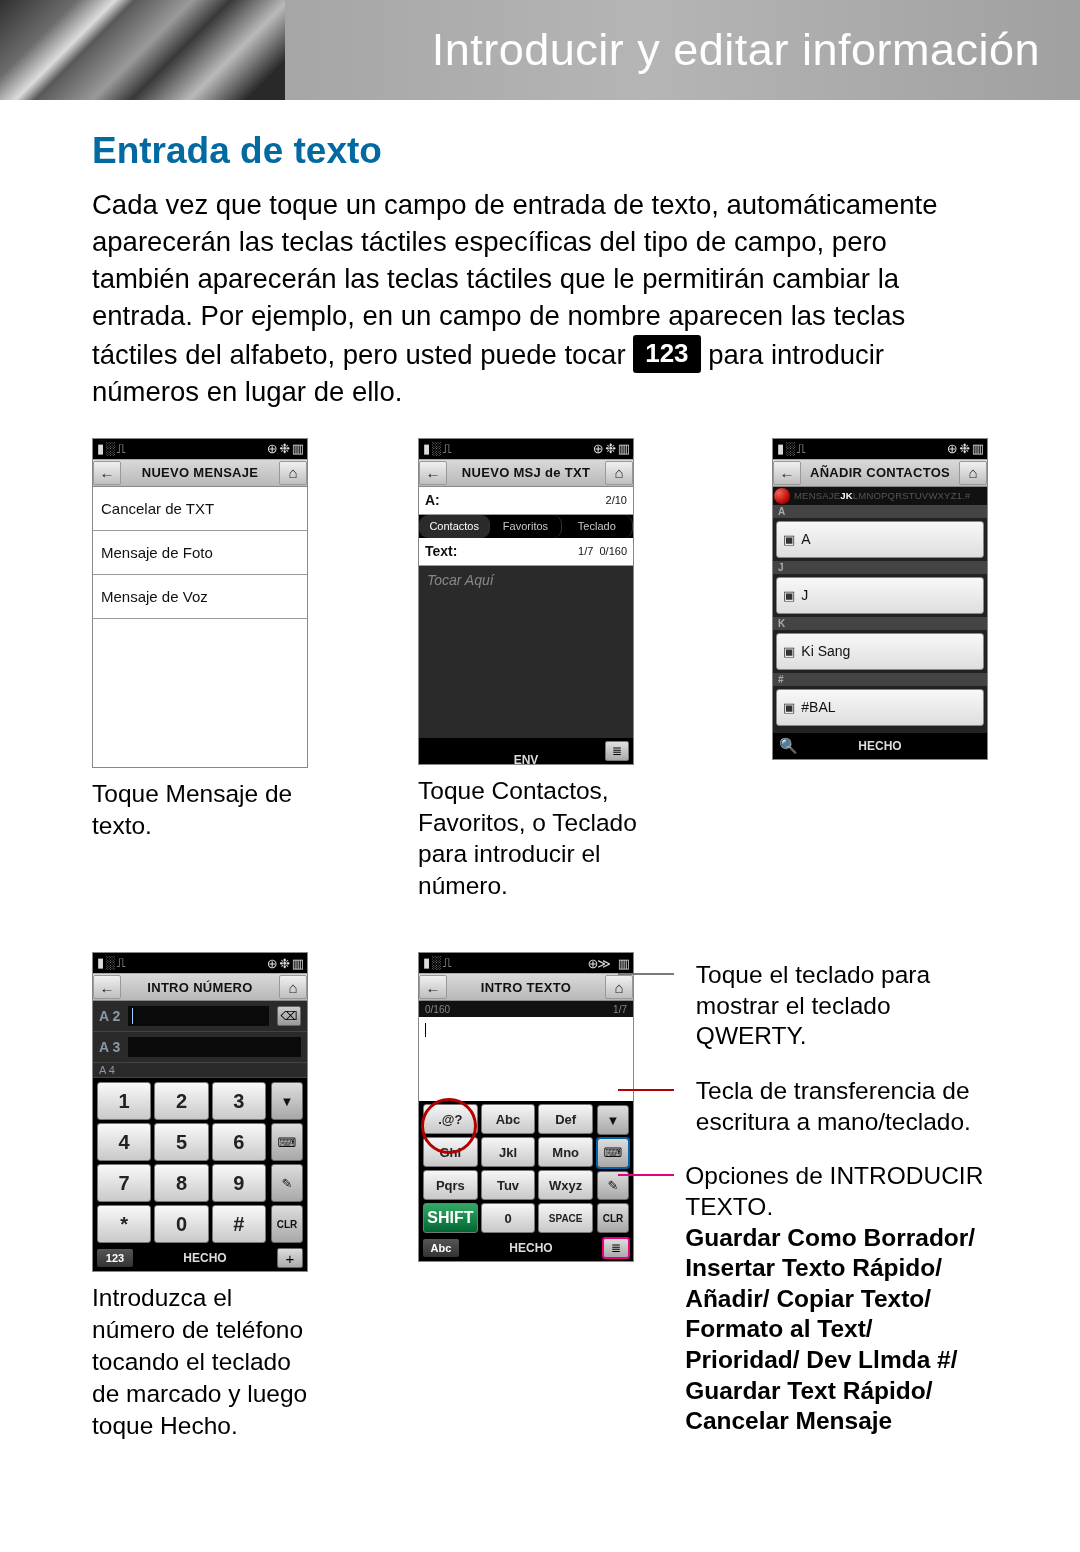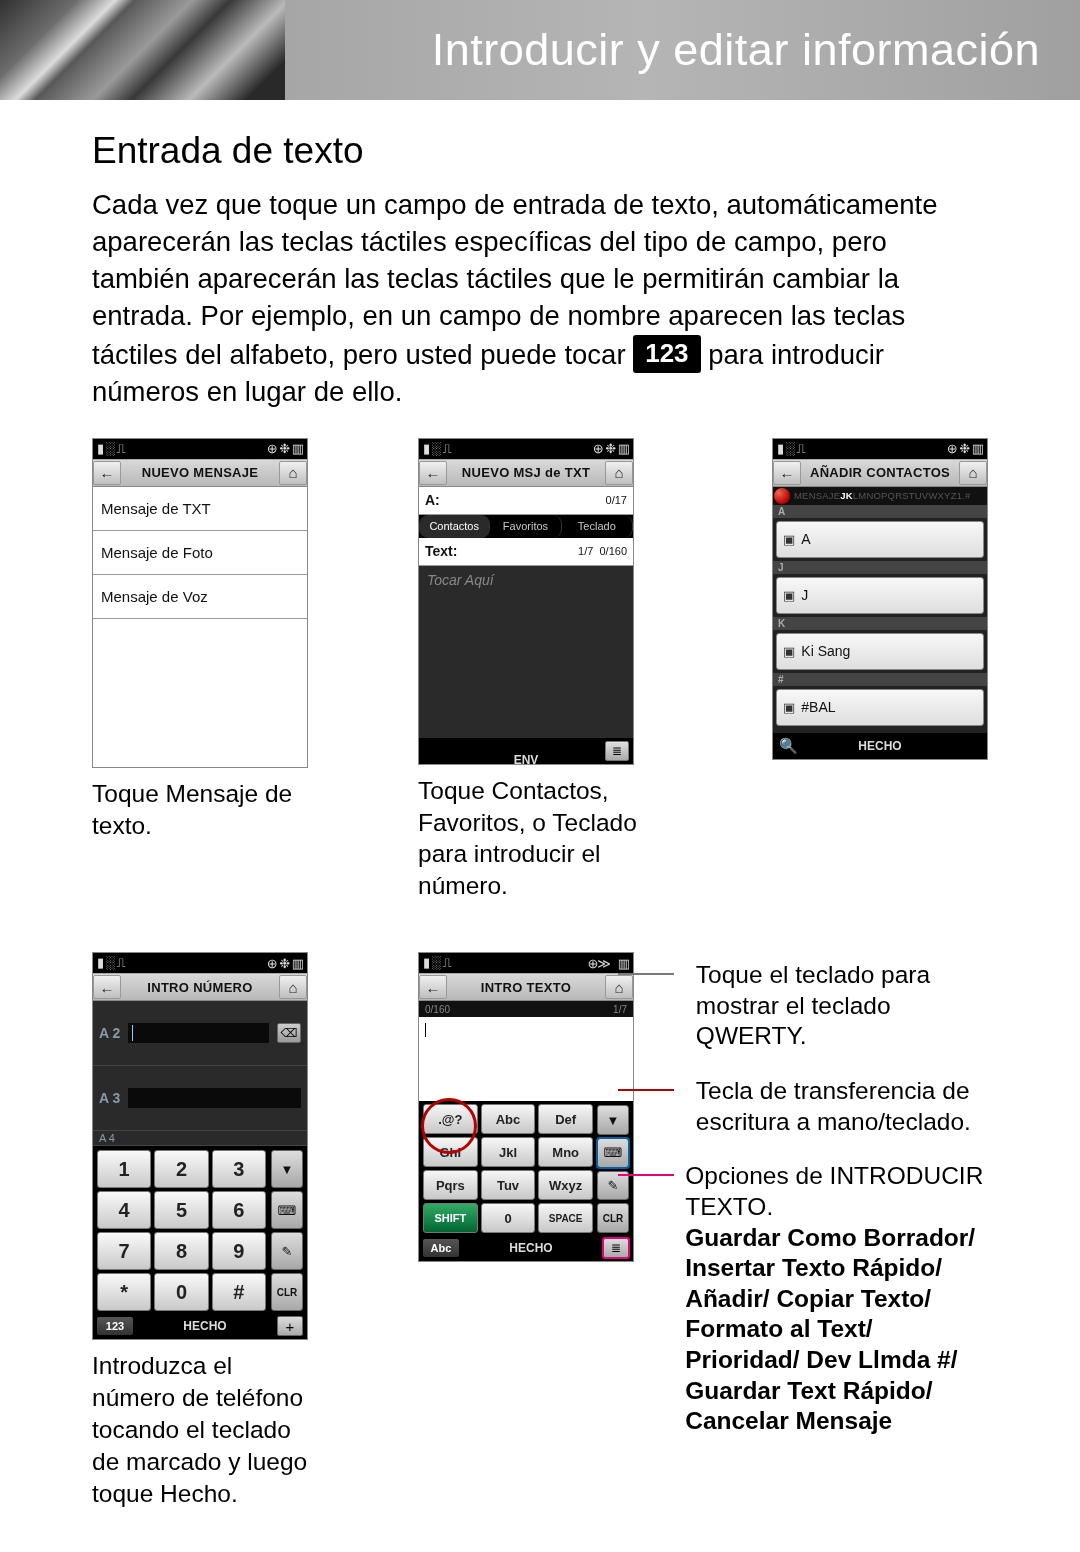--- a/index.html
+++ b/index.html
@@ -29,23 +29,23 @@
   .header-title {
     color: #fff;
     font-size: 45px;
     font-weight: 400;
     letter-spacing: 0.5px;
   }
   .content {
     padding: 30px 92px 40px 92px;
   }
   .section-title {
-    color: #000000;
+    color: #0369a1;
     font-size: 37px;
-    font-weight: normal;
+    font-weight: bold;
     margin: 0 0 14px 0;
   }
   .body-text {
     font-size: 27.5px;
     line-height: 1.35;
     margin: 0 0 28px 0;
   }
   .key-badge {
     display: inline-block;
     background: #000;
@@ -184,21 +184,21 @@
   .contacts-bottom {
     position:absolute; bottom:0; left:0; right:0; height:26px;
     background:#000; display:flex; align-items:center; justify-content:center;
     color:#ddd; font-size:12px; font-weight:bold;
   }
   .contacts-bottom .mag { position:absolute; left:6px; font-size:15px; }
   
   .num-fields { background:#2a2a2a; }
   .num-field {
     height:30px; display:flex; align-items:center; gap:8px;
-    border-bottom:1px solid #444; padding:17px 6px;
+    border-bottom:1px solid #444; padding:0 6px;
   }
   .num-field .lbl { color:#89a; font-size:14px; font-weight:bold; }
   .num-field .input-area {
     flex:1; height:20px; background:#0a0a0a; position:relative;
   }
   .num-field .input-area .cursor {
     position:absolute; left:4px; top:2px; bottom:2px; width:1px; background:#9cf;
   }
   .num-field .erase {
     width:22px; height:18px; background:linear-gradient(#ccc,#999);
@@ -248,21 +248,21 @@
   }
   .txt-editor .cursor{ position:absolute; left:6px; top:6px; width:1px; height:14px; background:#000; }
   .abc-zone { display:flex; background:#000; position:relative; }
   .abc-grid { flex:1; display:grid; grid-template-columns:repeat(3,1fr); gap:3px; padding:3px 2px 2px 4px; }
   .abc-key {
     height:28px; display:flex; align-items:center; justify-content:center;
     background:linear-gradient(#f6f6f6,#c8c8c8);
     border:1px solid #777; border-radius:3px;
     font-size:13px; font-weight:bold; color:#222;
   }
-  .abc-key.shift { background:linear-gradient(#3a6,#063); color:#fff; font-size:11px; }
+  .abc-key.shift { background:linear-gradient(#3a6,#063); color:#fff; font-size:16px; }
   .abc-key.space { font-size:10px; }
   .red-ring {
     position:absolute; left:2px; top:-3px; width:50px; height:50px;
     border:3px solid #b30000; border-radius:50%;
     pointer-events:none;
   }
   .txt-bottom {
     height:26px; background:#000; display:flex; align-items:center;
   }
   .txt-bottom .mode {
@@ -322,42 +322,42 @@
         <div class="statusbar">
           <span class="status-left">▮ ░ ⎍</span>
           <span class="status-right">⊕ ❉ ▥</span>
         </div>
         <div class="titlebar">
           <div class="tb-btn">←</div>
           <div class="tb-title">NUEVO MENSAJE</div>
           <div class="tb-btn">⌂</div>
         </div>
         <div class="menu-list">
-          <div class="menu-item">Mensaje de TXT</div>
+          <div class="menu-item">Cancelar de TXT</div>
           <div class="menu-item">Mensaje de Foto</div>
           <div class="menu-item">Mensaje de Voz</div>
         </div>
       </div>
       <div class="caption">Toque Mensaje de texto.</div>
     </div>
 
     <div class="fig-col">
       <div class="phone">
         <div class="statusbar">
           <span class="status-left">▮ ░ ⎍</span>
           <span class="status-right">⊕ ❉ ▥</span>
         </div>
         <div class="titlebar">
           <div class="tb-btn">←</div>
           <div class="tb-title">NUEVO MSJ de TXT</div>
           <div class="tb-btn">⌂</div>
         </div>
         <div class="field-row">
           <span>A:</span>
-          <span class="counter">0/17</span>
+          <span class="counter">2/10</span>
         </div>
         <div class="tabs-row">
           <div class="tab active">Contactos</div>
           <div class="tab">Favoritos</div>
           <div class="tab">Teclado</div>
         </div>
         <div class="field-row">
           <span>Text:</span>
           <span class="counter">
             <span>1/7</span>&nbsp;&nbsp;<span>0/160</span>

